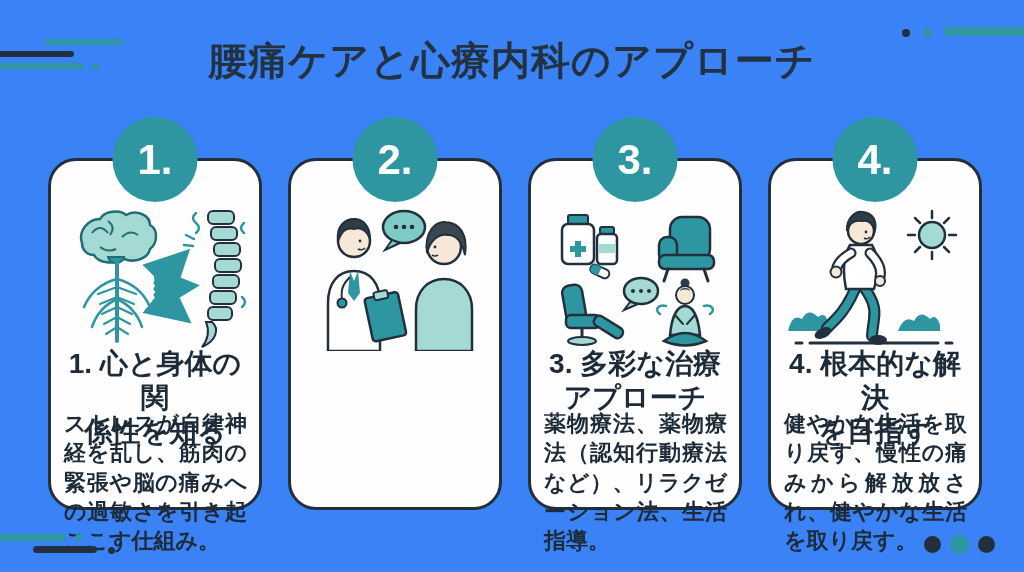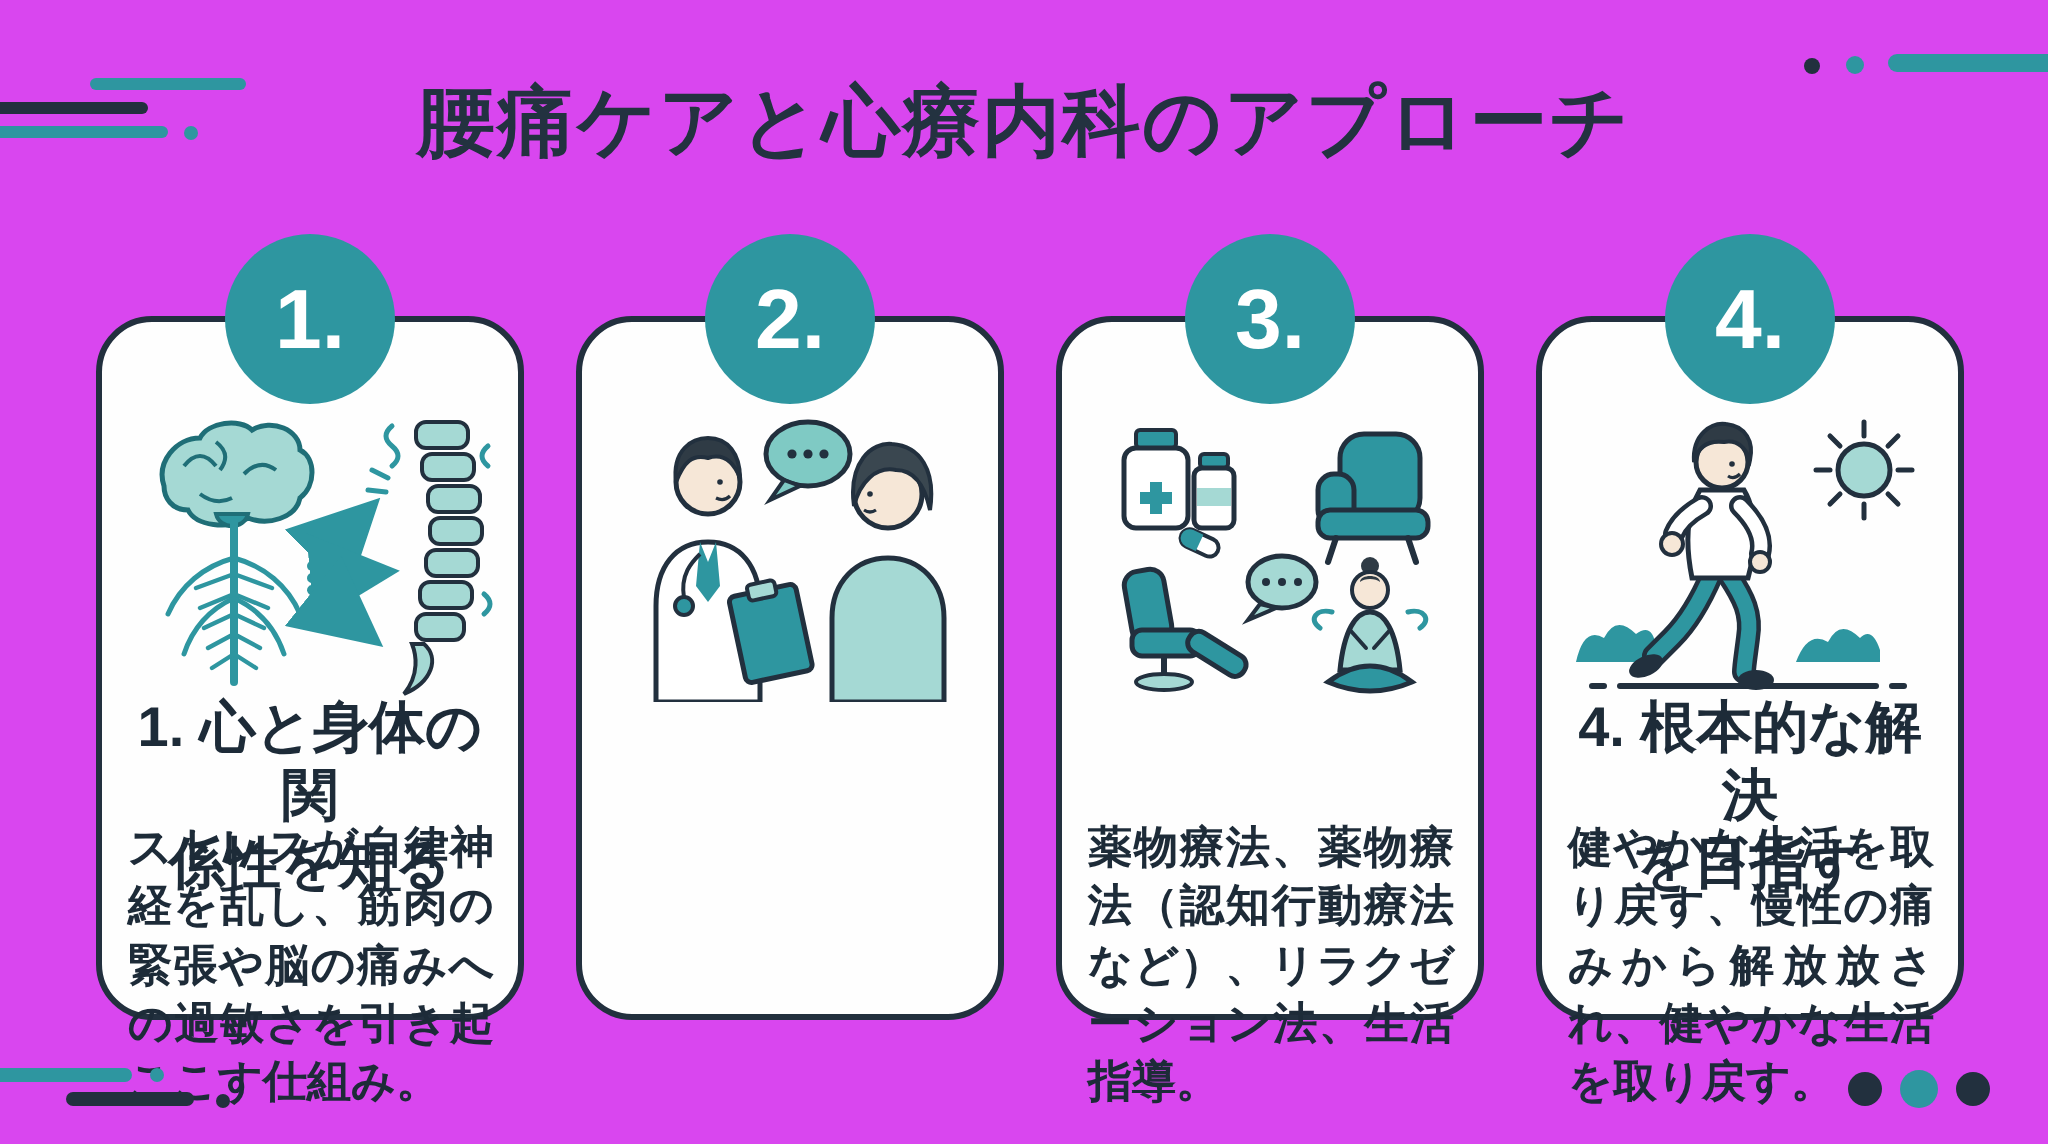--- a/index.html
+++ b/index.html
@@ -1,17 +1,17 @@
 <!DOCTYPE html>
 <html><head>
 <meta charset="utf-8">
 <style>
   html,body{margin:0;padding:0;background:#e8e8e8;}
   .canvas{
-    position:relative;width:1024px;height:572px;background:#d946ef;overflow:hidden;
+    position:relative;width:1024px;height:572px;background:#3b82f6;overflow:hidden;
     font-family:"Liberation Sans",sans-serif;color:#22303e;margin:0 auto;
   }
   
   .page-title{
     position:absolute;top:34px;left:0;right:0;text-align:center;
     font-size:39px;font-weight:800;letter-spacing:1px;color:#233240;margin:0;
   }
   
   .bar{position:absolute;border-radius:5px;}
   .dot{position:absolute;border-radius:50%;}
@@ -192,20 +192,22 @@
       <g>
         <circle cx="143" cy="80" r="4.5" fill="#2f3b45"></circle>
         <circle cx="143" cy="92" r="9" fill="#f6e7d7" stroke="#22303e" stroke-width="2"></circle>
         <path d="M138,88 C138,84 148,84 148,88 C146,86 140,86 138,88 Z" fill="#2f3b45"></path>
         <path d="M128,132 C130,112 136,103 143,103 C150,103 156,112 158,132 Z" fill="#a5d9d4" stroke="#22303e" stroke-width="2.5"></path>
         <path d="M133,112 L141,121 M153,112 L145,121" stroke="#22303e" stroke-width="2" stroke-linecap="round"></path>
         <path d="M122,138 Q143,122 164,138 Q143,147 122,138 Z" fill="#2e96a0" stroke="#22303e" stroke-width="2.5"></path>
         <path d="M124,103 C116,101 112,107 118,111 M162,103 C170,101 174,107 168,111" fill="none" stroke="#2e96a0" stroke-width="2.5" stroke-linecap="round"></path>
       </g>
     </svg>
+    <div class="card-title">3. 多彩な治療
+アプローチ</div>
     <div class="card-body">薬物療法、薬物療法（認知行動療法など）、リラクゼーション法、生活指導。</div>
   </div>
 
   <div class="card card-4">
     <div class="badge">4.</div>
     <svg class="illus" width="186" height="148" viewBox="0 0 186 148">
       <g>
         <circle cx="150" cy="32" r="13" fill="#a5d9d4" stroke="#22303e" stroke-width="2.5"></circle>
         <g stroke="#22303e" stroke-width="2.5" stroke-linecap="round">
           <line x1="167" y1="32" x2="174" y2="32"></line>

